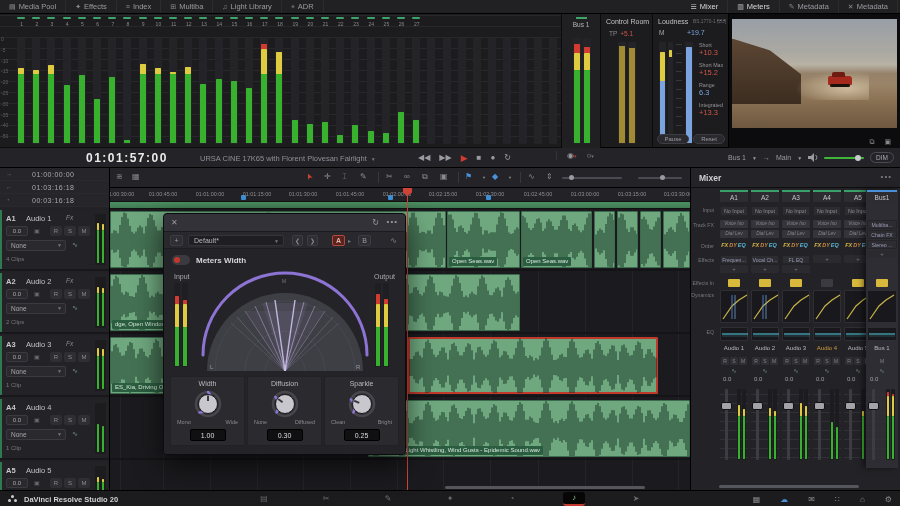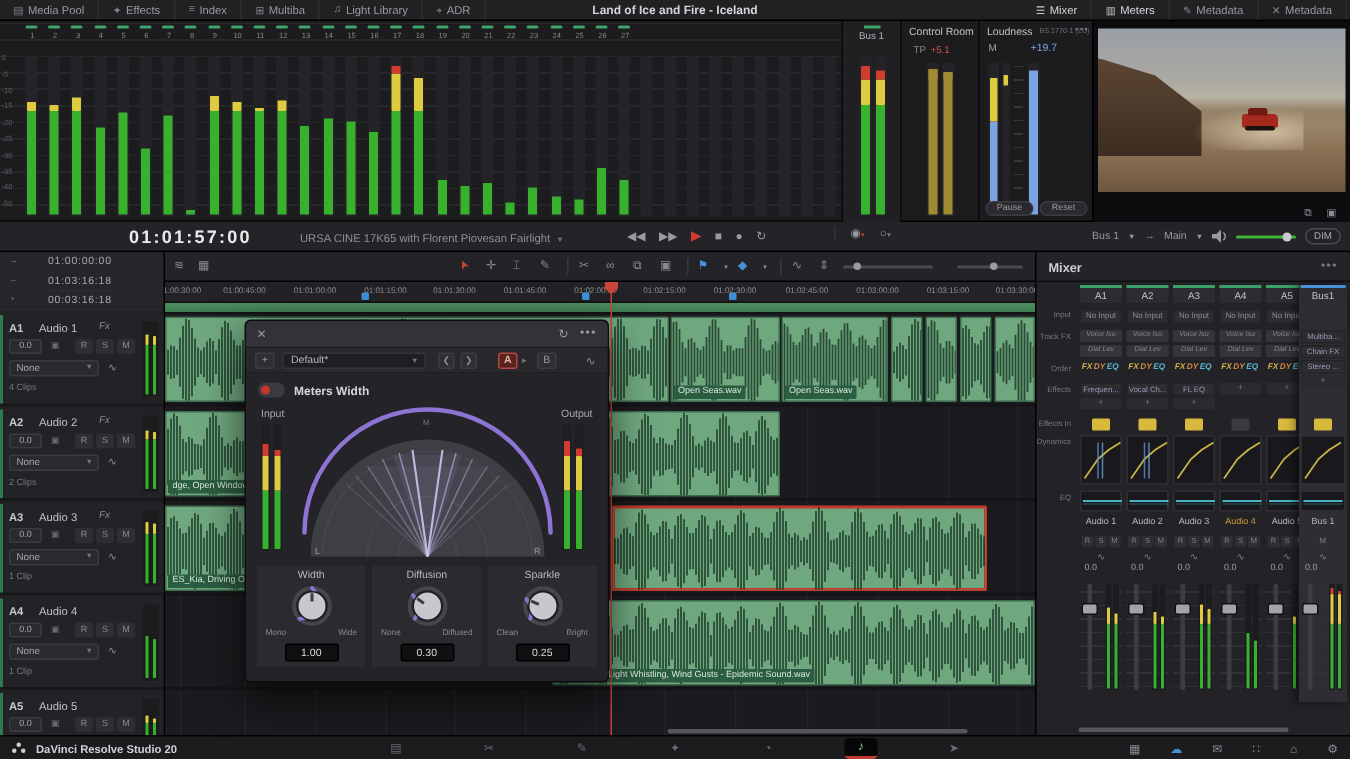--- a/index.html
+++ b/index.html
@@ -221,21 +221,20 @@
         </div>
         <div class="tb-item">
           <span class="ic">♫</span>
           <span>Light Library</span>
         </div>
         <div class="tb-item">
           <span class="ic">⌖</span>
           <span>ADR</span>
         </div>
       </div>
-    <div class="tb-title">Land of Ice and Fire - Iceland</div>
     <div class="tb-right" id="tb-right">
         <div class="tb-item active">
           <span class="ic">☰</span>
           <span>Mixer</span>
         </div>
         <div class="tb-item active">
           <span class="ic">▥</span>
           <span>Meters</span>
         </div>
         <div class="tb-item">
@@ -600,20 +599,38 @@
           <div class="well" style="left: 15px; width: 5px; top: 28px;">
             <div class="mbar">
               <i style="bottom: 86%; height: 7%; background: rgb(222, 203, 63);"></i>
             </div>
           </div>
           <div style="position: absolute; left: 23px; top: 30px; width: 6px; bottom: 14px; background-image: repeating-linear-gradient(rgba(255, 255, 255, 0.12) 0px, rgba(255, 255, 255, 0.12) 1px, transparent 1px, transparent 9px);"></div>
           <div class="well" style="left: 32px; width: 8px; top: 28px;">
             <div class="mbar">
               <i style="bottom: 0px; height: 96%; background: rgb(122, 163, 224);"></i>
             </div>
+          </div>
+        </div>
+      <div class="lstats" id="loud-stats">
+          <div class="lstat">
+            <div class="l">Short</div>
+            <div class="v red">+10.3</div>
+          </div>
+          <div class="lstat">
+            <div class="l">Short Max</div>
+            <div class="v red">+15.2</div>
+          </div>
+          <div class="lstat">
+            <div class="l">Range</div>
+            <div class="v blue">6.3</div>
+          </div>
+          <div class="lstat">
+            <div class="l">Integrated</div>
+            <div class="v red">+13.3</div>
           </div>
         </div>
       <div class="lbtn" style="left:4px;width:32px;">Pause</div>
       <div class="lbtn" style="left:40px;width:32px;">Reset</div>
     </div>
     <div class="viewer">
       <div class="scene">
         <div class="cliff"></div>
         <div class="dust"></div>
         <div class="car"></div>

